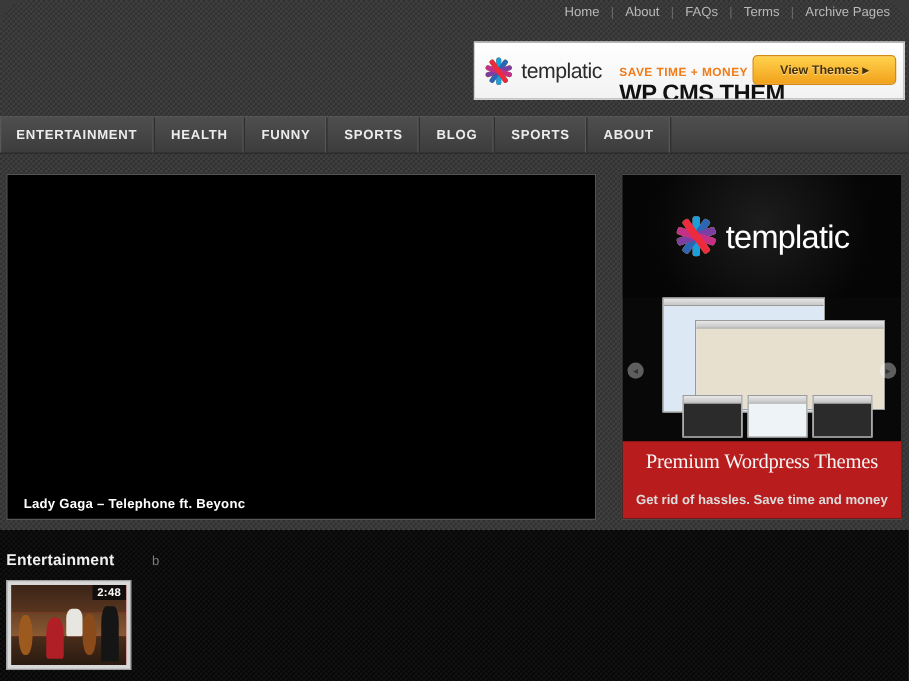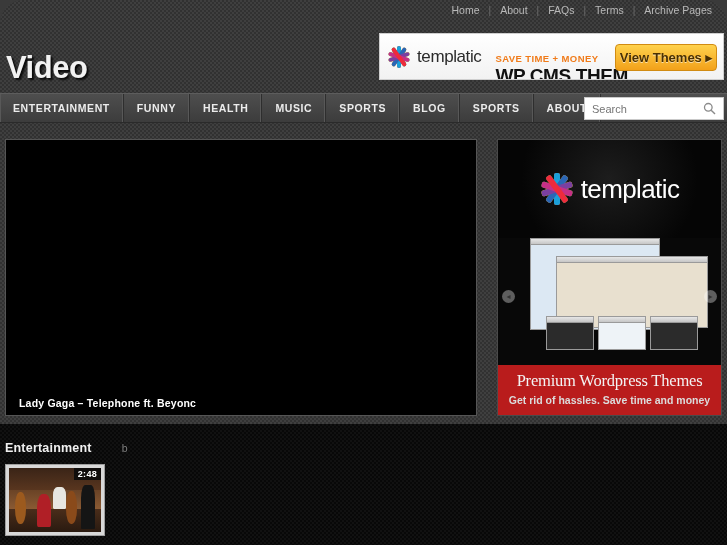--- a/index.html
+++ b/index.html
@@ -64,22 +64,22 @@
     font-size: 9.5px; font-weight: bold; color: #f07b1a; letter-spacing: .4px;
   }
   .banner-main {
     font-size: 19px; font-weight: bold; color: #111; letter-spacing: -0.4px;
     margin-top: 1px; white-space: nowrap;
   }
   .banner-btn {
     position: absolute; right: 6px; top: 10px;
     background: linear-gradient(#ffd24d, #f2a11a);
     border: 1px solid #d18b12; border-radius: 4px;
-    color: #4a3000; font-size: 13px; font-weight: bold;
-    padding: 5px 4px; white-space: nowrap;
+    color: #4a3000; font-size: 10px; font-weight: bold;
+    padding: 5px 21px; white-space: nowrap;
     text-shadow: 0 1px 0 rgba(255,255,255,.6);
   }
 
   
   .nav {
     position: absolute; top: 93px; left: 0; width: 727px; height: 30px;
     background: linear-gradient(#4e4e4e, #3c3c3c);
     border-top: 1px solid #5d5d5d; border-bottom: 1px solid #2a2a2a;
     display: flex; align-items: stretch;
   }
@@ -150,21 +150,21 @@
   }
   .side-ad-foot {
     position: absolute; left: 0; bottom: 0; width: 100%;
     padding: 6px 0 9px; text-align: center; background: #b91c1c;
   }
   .side-ad-title {
     font-family: "Liberation Serif", serif;
     font-size: 16.5px; color: #f3f3f3; letter-spacing: -0.2px;
   }
   .side-ad-sub {
-    font-size: 10.5px; color: #dcdcdc; font-weight: bold; margin-top: 3px;
+    font-size: 10.5px; color: #dcdcdc; font-weight: bold; margin-top: 15px;
   }
 
   
   .lower {
     position: absolute; left: 0; top: 424px; width: 727px; height: 121px;
     background-color: #080808;
     background-image:
       linear-gradient(45deg, rgba(255,255,255,.035) 25%, transparent 25%, transparent 75%, rgba(255,255,255,.035) 75%),
       linear-gradient(45deg, rgba(255,255,255,.035) 25%, transparent 25%, transparent 75%, rgba(255,255,255,.035) 75%);
     background-size: 4px 4px;
@@ -209,21 +209,20 @@
     <a>About</a>
     <span class="sep">|</span>
     <a>FAQs</a>
     <span class="sep">|</span>
     <a>Terms</a>
     <span class="sep">|</span>
     <a>Archive Pages</a>
   </div>
 
   <div class="header">
-    <div class="logo">Video</div>
 
     <div class="banner">
       <div class="banner-logo">
         <span class="star">
           <span style="background:#e8431f; transform:rotate(0deg)"></span>
           <span style="background:#f5a01b; transform:rotate(36deg)"></span>
           <span style="background:#f2dd1b; transform:rotate(72deg)"></span>
           <span style="background:#6fbe44; transform:rotate(108deg)"></span>
           <span style="background:#18a05a; transform:rotate(144deg)"></span>
           <span style="background:#1b9fd8; transform:rotate(180deg)"></span>
@@ -237,37 +236,27 @@
       <div class="banner-copy">
         <div class="banner-top">SAVE TIME + MONEY</div>
         <div class="banner-main">WP CMS THEM</div>
       </div>
       <div class="banner-btn">View Themes ▸</div>
     </div>
   </div>
 
   <div class="nav">
     <a>ENTERTAINMENT</a>
+    <a>HEALTH</a>
     <a>FUNNY</a>
-    <a>HEALTH</a>
-    <a>MUSIC</a>
     <a>SPORTS</a>
     <a>BLOG</a>
     <a>SPORTS</a>
     <a>ABOUT</a>
 
-    <div class="search-wrap">
-      <input class="search-input" placeholder="Search" style="">
-      <span class="search-icon">
-        <svg width="13" height="13" viewBox="0 0 13 13">
-          <circle cx="5.3" cy="5.3" r="3.8" fill="none" stroke="#8a8a8a" stroke-width="1.3"></circle>
-          <line x1="8.2" y1="8.2" x2="12" y2="12" stroke="#8a8a8a" stroke-width="1.4"></line>
-        </svg>
-      </span>
-    </div>
   </div>
 
   <div class="video-box">
     <div class="video-caption">Lady Gaga – Telephone ft. Beyonc</div>
   </div>
 
   <div class="side-ad">
     <div class="side-ad-head">
       <span class="star">
         <span style="background:#e8431f; transform:rotate(0deg)"></span>

